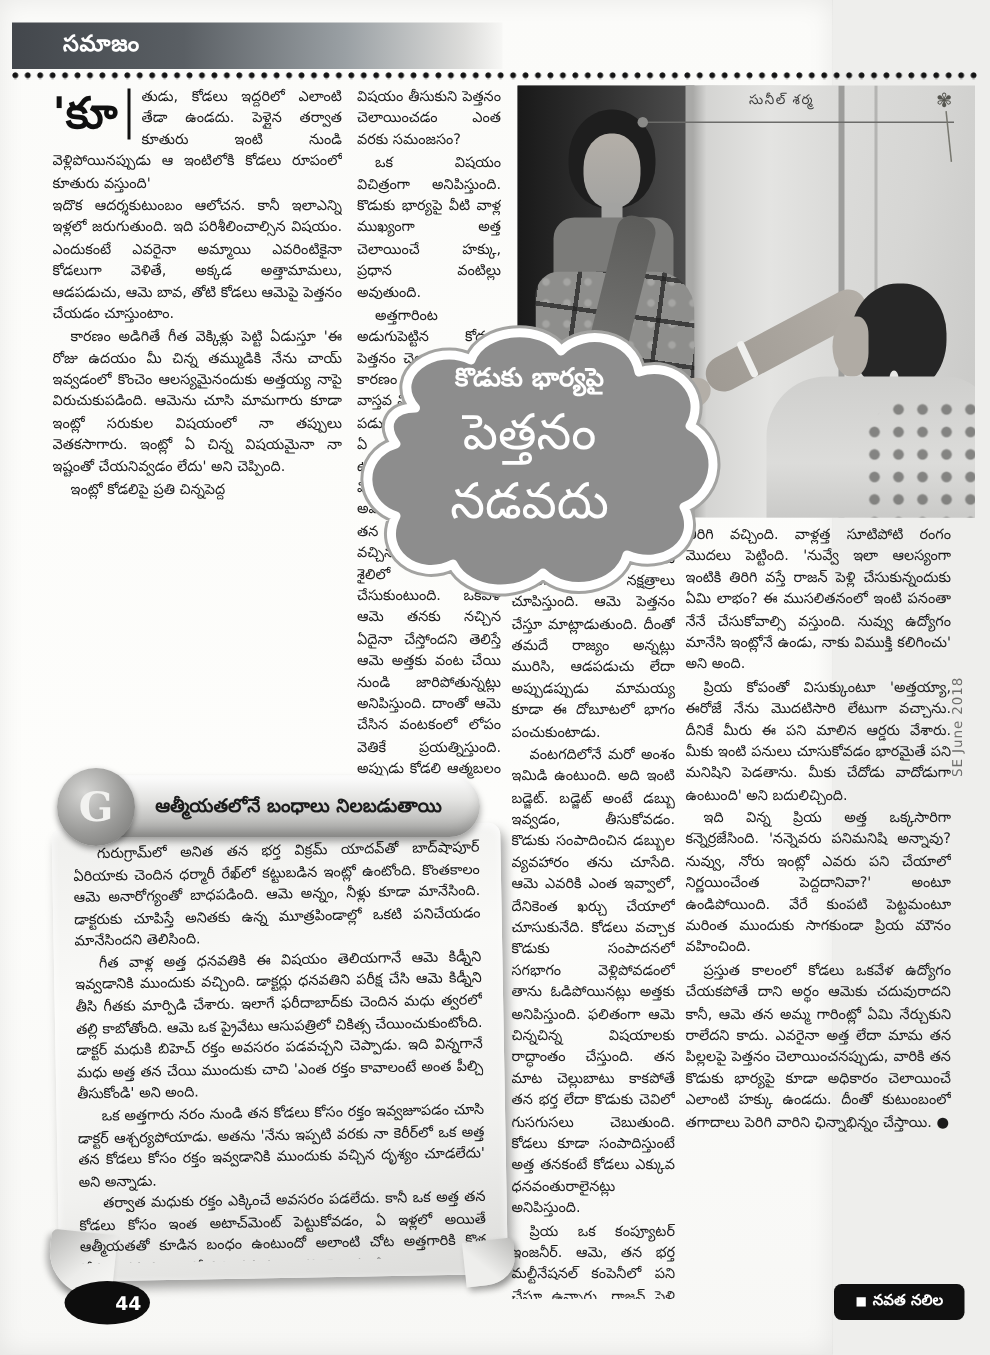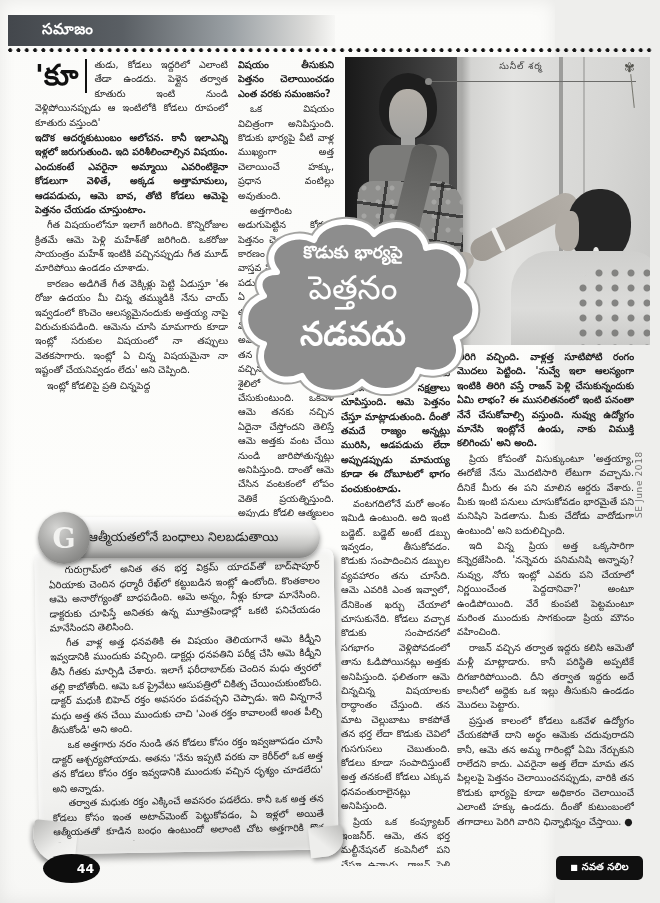--- a/index.html
+++ b/index.html
@@ -80,28 +80,28 @@
   .byline-rule{position:absolute;left:428px;top:81px;width:208px;height:1px;background:#6b6b69;}
   .byline-rule-dot{position:absolute;left:-3px;top:-3px;width:7px;height:7px;background:#8a8a88;border-radius:50%;}
   .flower-icon{position:absolute;left:624px;top:60px;font-size:13px;color:#55554f;}
   .flower-stem{position:absolute;left:632px;top:74px;width:1px;height:34px;background:#77776f;transform:rotate(-6deg);}
   
   .cloud-wrap{position:absolute;left:222px;top:210px;width:262px;height:188px;}
   .cloud-wrap svg{position:absolute;left:0;top:0;}
   .cloud-text{position:absolute;left:0;top:0;width:100%;height:100%;text-align:center;color:#ffffff;}
   .cloud-line1{position:absolute;top:32px;width:100%;font-size:17px;font-weight:bold;}
   .cloud-line2{position:absolute;top:58px;width:100%;font-size:33px;font-weight:normal;}
-  .cloud-line3{position:absolute;top:104px;width:100%;font-size:33px;font-weight:bold;text-align:center;}
+  .cloud-line3{position:absolute;top:104px;width:100%;font-size:33px;font-weight:normal;text-align:center;}
   
   .col{
     position:absolute;overflow:hidden;
     font-size:9.6px;line-height:1.5;text-align:justify;color:#1b1b1b;
   }
   .col p{margin:0 0 1px;text-indent:12px;}
-  .col p:first-child{text-indent:0;font-weight:bold;}
+  .col p:first-child{text-indent:0;}
   .col1{left:35px;top:58px;width:193px;height:462px;}
   .col2{left:238px;top:58px;width:96px;height:462px;}
   .col3{left:341px;top:352px;width:109px;height:514px;}
   .col4{left:457px;top:350px;width:177px;height:516px;}
   .para-first{margin:0 0 1px;}
   .dropcap{
     float:left;font-size:29px;font-weight:bold;line-height:1.05;
     padding:1px 7px 3px 0;margin:1px 7px 0 0;
     border-right:2.5px solid #101010;color:#101010;
   }
@@ -114,22 +114,22 @@
     display:flex;align-items:center;z-index:4;
   }
   .feature-logo{
     position:absolute;left:-4px;top:-5px;width:52px;height:52px;border-radius:50%;
     background:radial-gradient(circle at 36% 32%,#d6d6d4,#9a9a98 55%,#737371);
     display:flex;align-items:center;justify-content:center;
     color:#f2f2f0;font-size:27px;font-weight:bold;font-family:"DejaVu Serif",serif;
     box-shadow:0 2px 4px rgba(0,0,0,.4);
   }
   .feature-title{
-    flex:1;text-align:left;padding-left:46px;padding-right:10px;
-    font-size:12.5px;font-weight:normal;color:#1b1b1b;
+    flex:1;text-align:center;padding-left:46px;padding-right:10px;
+    font-size:12.5px;font-weight:bold;color:#1b1b1b;
   }
   .parchment{
     position:absolute;left:37px;top:551px;width:299px;height:301px;
     transform:rotate(-1deg);
     background:linear-gradient(170deg,#efefed 0%,#fafaf8 35%,#f1f1ef 70%,#dededc 96%);
     box-shadow:3px 5px 7px rgba(0,0,0,.35), inset 0 2px 6px rgba(255,255,255,.8);
     border-radius:5px 8px 12px 4px;
     z-index:3;
   }
   .parchment::before{ 
@@ -208,40 +208,38 @@
   </div>
   <div class="flower-icon">✾</div>
   <div class="flower-stem"></div>
 
   <div class="col col1">
     <div class="para-first">
       <span class="dropcap">'కూ</span><span>తుడు, కోడలు ఇద్దరిలో ఎలాంటి తేడా ఉండదు. పెళ్లైన తర్వాత కూతురు ఇంటి నుండి వెళ్లిపోయినప్పుడు ఆ ఇంటిలోకి కోడలు రూపంలో కూతురు వస్తుంది'</span>
     </div>
     <div>
         <p>ఇదొక ఆదర్శకుటుంబం ఆలోచన. కానీ ఇలాఎన్ని ఇళ్లలో జరుగుతుంది. ఇది పరిశీలించాల్సిన విషయం. ఎందుకంటే ఎవరైనా అమ్మాయి ఎవరింటికైనా కోడలుగా వెళితే, అక్కడ అత్తామామలు, ఆడపడుచు, ఆమె బావ, తోటి కోడలు ఆమెపై పెత్తనం చేయడం చూస్తుంటాం.</p>
-        <p>గీత విషయంలోనూ ఇలాగే జరిగింది. కొన్నిరోజుల క్రితమే ఆమె పెళ్లి మహేశ్‌తో జరిగింది. ఒకరోజు సాయంత్రం మహేశ్ ఇంటికి వచ్చినప్పుడు గీత మూడ్ మారిపోయి ఉండడం చూశాడు.</p>
         <p>కారణం అడిగితే గీత వెక్కిళ్లు పెట్టి ఏడుస్తూ 'ఈ రోజు ఉదయం మీ చిన్న తమ్ముడికి నేను చాయ్ ఇవ్వడంలో కొంచెం ఆలస్యమైనందుకు అత్తయ్య నాపై విరుచుకుపడింది. ఆమెను చూసి మామగారు కూడా ఇంట్లో సరుకుల విషయంలో నా తప్పులు వెతకసాగారు. ఇంట్లో ఏ చిన్న విషయమైనా నా ఇష్టంతో చేయనివ్వడం లేదు' అని చెప్పింది.</p>
         <p>ఇంట్లో కోడలిపై ప్రతి చిన్నపెద్ద</p>
       </div>
   </div>
   <div class="col col2">
       <p>విషయం తీసుకుని పెత్తనం చెలాయించడం ఎంత వరకు సమంజసం?</p>
       <p>ఒక విషయం విచిత్రంగా అనిపిస్తుంది. కొడుకు భార్యపై వీటి వాళ్ల ముఖ్యంగా అత్త చెలాయించే హక్కు, ప్రధాన వంటిల్లు అవుతుంది.</p>
       <p>అత్తగారింట అడుగుపెట్టిన కోడలు పెత్తనం చెలాయించేందుకు కారణం వంటిల్లే. అక్కడ వాస్తవ విషయం మరుగున పడుతుంది. వంటగదిలో ఏ దినుసు ఎక్కడ ఉండాలో ఇలాంటి విషయాల్లో జరుగదు? అమ్మాయి తను నేర్చుకుని తన అత్తగారింటికి వచ్చినప్పుడు తనదైన శైలిలో వంట చేసుకుంటుంది. ఒకవేళ ఆమె తనకు నచ్చిన ఏదైనా చేస్తోందని తెలిస్తే ఆమె అత్తకు వంట చేయి నుండి జారిపోతున్నట్లు అనిపిస్తుంది. దాంతో ఆమె చేసిన వంటకంలో లోపం వెతికే ప్రయత్నిస్తుంది. అప్పుడు కోడలి ఆత్మబలం దెబ్బతింటుంది. ఎవరైనా రెండోసారి కోడలు</p>
     </div>
   <div class="col col3">
       <p>చేసిన వంటకంపై లోపం ఎత్తి చూపినప్పుడు అత్త కోడలుకు పట్టపగలే నక్షత్రాలు చూపిస్తుంది. ఆమె పెత్తనం చేస్తూ మాట్లాడుతుంది. దీంతో తమదే రాజ్యం అన్నట్లు మురిసి, ఆడపడుచు లేదా అప్పుడప్పుడు మామయ్య కూడా ఈ దోబూటలో భాగం పంచుకుంటాడు.</p>
       <p>వంటగదిలోనే మరో అంశం ఇమిడి ఉంటుంది. అది ఇంటి బడ్జెట్. బడ్జెట్ అంటే డబ్బు ఇవ్వడం, తీసుకోవడం. కొడుకు సంపాదించిన డబ్బుల వ్యవహారం తను చూసేది. ఆమె ఎవరికి ఎంత ఇవ్వాలో, దేనికెంత ఖర్చు చేయాలో చూసుకునేది. కోడలు వచ్చాక కొడుకు సంపాదనలో సగభాగం వెళ్లిపోవడంలో తాను ఓడిపోయినట్లు అత్తకు అనిపిస్తుంది. ఫలితంగా ఆమె చిన్నచిన్న విషయాలకు రాద్ధాంతం చేస్తుంది. తన మాట చెల్లుబాటు కాకపోతే తన భర్త లేదా కొడుకు చెవిలో గుసగుసలు చెబుతుంది. కోడలు కూడా సంపాదిస్తుంటే అత్త తనకంటే కోడలు ఎక్కువ ధనవంతురాలైనట్లు అనిపిస్తుంది.</p>
       <p>ప్రియ ఒక కంప్యూటర్ ఇంజనీర్. ఆమె, తన భర్త మల్టీనేషనల్ కంపెనీలో పని చేస్తూ ఉన్నారు. రాజన్ పెళ్లి చేసుకుని కాపురానికి వచ్చింది. కొన్నిరోజులు అంతా సజావుగా సాగింది. తర్వాత ప్రియ అత్తగారు ఆమెపై పెత్తనం చెలాయించడానికి అవకాశాలు వెతకడం మొదలు పెట్టింది. ఒకరోజు ప్రియ ఆఫీసు నుండి ఆలస్యంగా ఇంటికి</p>
     </div>
   <div class="col col4">
       <p>తిరిగి వచ్చింది. వాళ్లత్త సూటిపోటి రంగం మొదలు పెట్టింది. 'నువ్వే ఇలా ఆలస్యంగా ఇంటికి తిరిగి వస్తే రాజన్ పెళ్లి చేసుకున్నందుకు ఏమి లాభం? ఈ ముసలితనంలో ఇంటి పనంతా నేనే చేసుకోవాల్సి వస్తుంది. నువ్వు ఉద్యోగం మానేసి ఇంట్లోనే ఉండు, నాకు విముక్తి కలిగించు' అని అంది.</p>
       <p>ప్రియ కోపంతో విసుక్కుంటూ 'అత్తయ్యా, ఈరోజే నేను మొదటిసారి లేటుగా వచ్చాను. దీనికే మీరు ఈ పని మాలిన ఆర్డరు వేశారు. మీకు ఇంటి పనులు చూసుకోవడం భారమైతే పని మనిషిని పెడతాను. మీకు చేదోడు వాదోడుగా ఉంటుంది' అని బదులిచ్చింది.</p>
       <p>ఇది విన్న ప్రియ అత్త ఒక్కసారిగా కన్నెర్రజేసింది. 'నన్నెవరు పనిమనిషి అన్నావు? నువ్వు, నోరు ఇంట్లో ఎవరు పని చేయాలో నిర్ణయించేంత పెద్దదానివా?' అంటూ ఉండిపోయింది. వేరే కుంపటి పెట్టమంటూ మరింత ముందుకు సాగకుండా ప్రియ మౌనం వహించింది.</p>
-      <p>రాజన్ వచ్చిన తర్వాత ఇద్దరు కలిసి ఆమెతో మళ్లీ మాట్లాడారు. కానీ పరిస్థితి అప్పటికే దిగజారిపోయింది. దీని తర్వాత ఇద్దరు అదే కాలనీలో అద్దెకు ఒక ఇల్లు తీసుకుని ఉండడం మొదలు పెట్టారు.</p>
       <p>ప్రస్తుత కాలంలో కోడలు ఒకవేళ ఉద్యోగం చేయకపోతే దాని అర్థం ఆమెకు చదువురాదని కానీ, ఆమె తన అమ్మ గారింట్లో ఏమి నేర్చుకుని రాలేదని కాదు. ఎవరైనా అత్త లేదా మామ తన పిల్లలపై పెత్తనం చెలాయించనప్పుడు, వారికి తన కొడుకు భార్యపై కూడా అధికారం చెలాయించే ఎలాంటి హక్కు ఉండదు. దీంతో కుటుంబంలో తగాదాలు పెరిగి వారిని ఛిన్నాభిన్నం చేస్తాయి.  ●</p>
     </div>
 
   <div class="cloud-wrap">
     <svg width="262" height="188" viewBox="0 0 262 188">
       <path d="M 55 62
         C 36 40, 68 18, 92 30
         C 100 8, 140 6, 152 24
         C 168 8, 200 14, 204 38
         C 228 30, 250 52, 238 74

